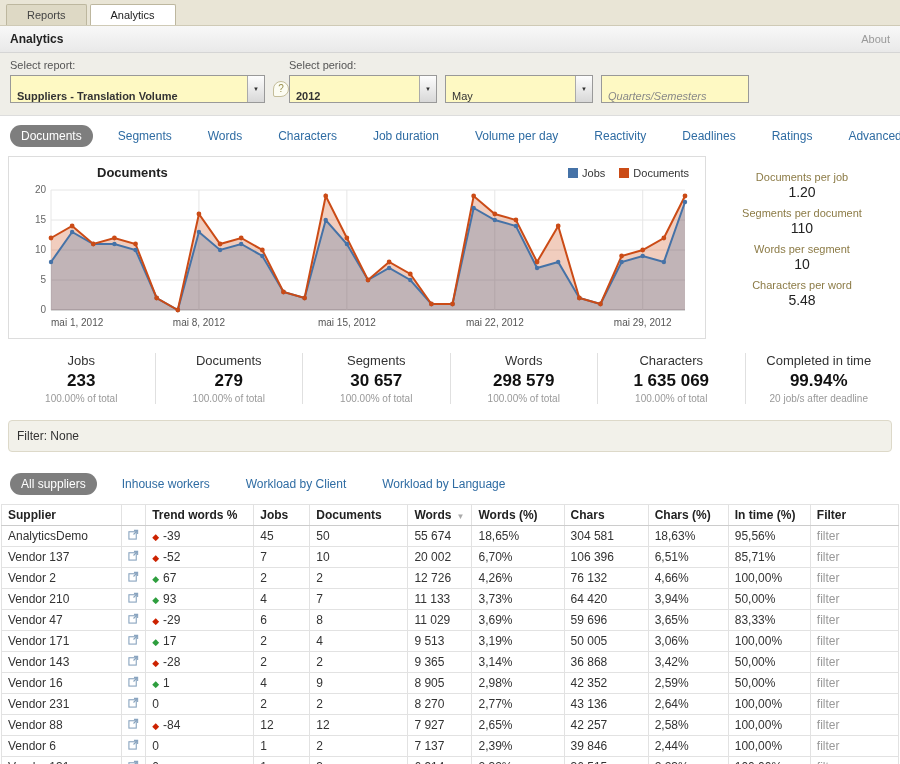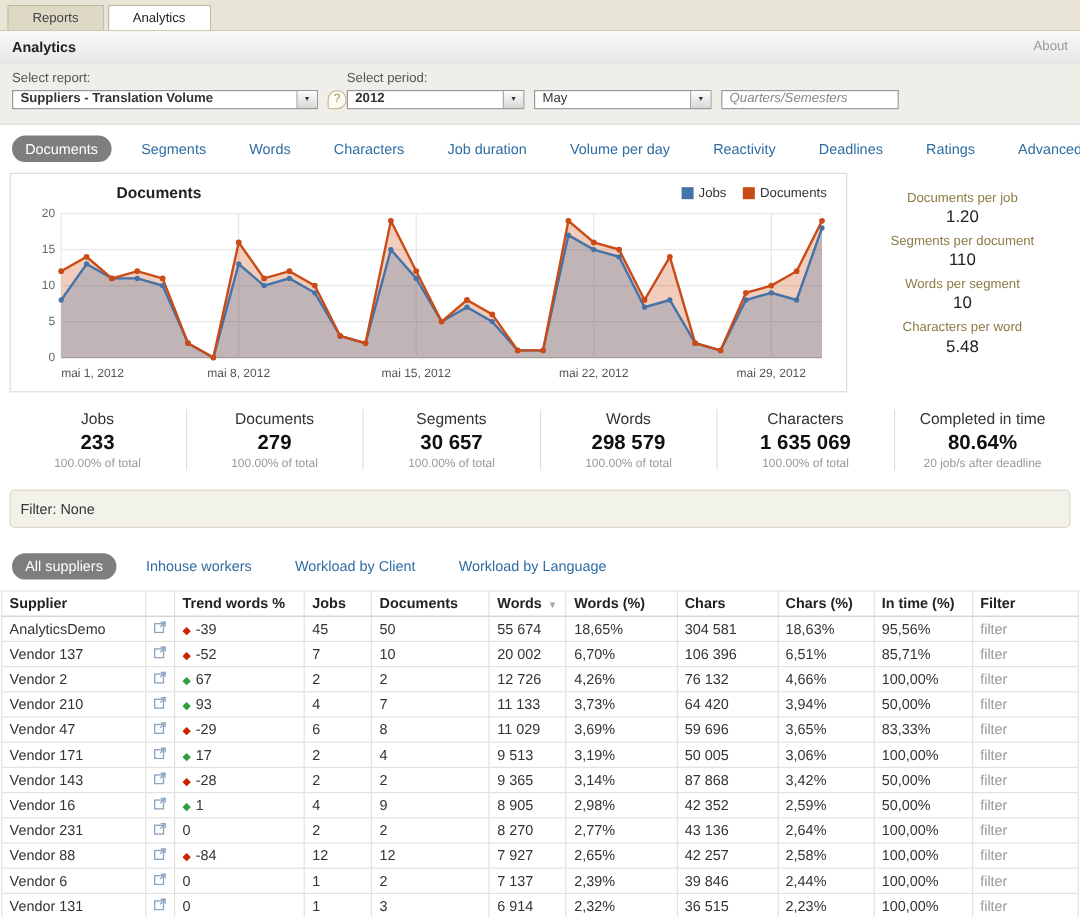--- a/index.html
+++ b/index.html
@@ -13,21 +13,21 @@
 
   
   .page-header { background:linear-gradient(#f8f8f8,#e9e9e9); border-bottom:1px solid #d5d5d5; padding:6px 10px; display:flex; justify-content:space-between; align-items:center; }
   .page-title { font-weight:bold; font-size:12px; color:#222; }
   .about-link { font-size:11px; color:#999; cursor:pointer; }
 
   
   .filter-panel { background:#efeee8; border-bottom:1px solid #ddd; padding:6px 10px 12px; display:flex; }
   .flabel { font-size:11px; color:#555; margin-bottom:4px; }
   .frow { display:flex; align-items:center; gap:8px; }
-  .select { display:flex; align-items:flex-start; background:#ffffff; border:1px solid #999; height:16px; font-size:11px; cursor:pointer; }
+  .select { display:flex; align-items:flex-end; background:#fef9c3; border:1px solid #999; height:28px; font-size:11px; cursor:pointer; }
   .sel-text { padding:0 6px; flex:1; white-space:nowrap; overflow:hidden; }
   .bold { font-weight:bold; }
   .sel-btn { width:17px; align-self:stretch; border-left:1px solid #aaa; background:linear-gradient(#fdfdfd,#d8d8d8); font-size:6px; display:flex; align-items:center; justify-content:center; color:#333; }
   .report-select { width:255px; }
   .period-select { width:148px; }
   .placeholder .sel-text { font-style:italic; color:#888; }
   .help-icon { width:16px; height:16px; border:1px solid #c4bd9a; border-radius:50% 50% 50% 2px; background:#fcfcf2; color:#99904f; font-size:10px; line-height:14px; text-align:center; display:inline-block; cursor:pointer; }
 
   
   .pillbar { display:flex; align-items:center; gap:14px; padding:9px 10px; }
@@ -259,21 +259,21 @@
       <div class="sum-value">298 579</div>
       <div class="sum-sub">100.00% of total</div>
     </div>
     <div class="sum-col">
       <div class="sum-label">Characters</div>
       <div class="sum-value">1 635 069</div>
       <div class="sum-sub">100.00% of total</div>
     </div>
     <div class="sum-col">
       <div class="sum-label">Completed in time</div>
-      <div class="sum-value">80.64%</div>
+      <div class="sum-value">99.94%</div>
       <div class="sum-sub">20 job/s after deadline</div>
     </div>
   </div>
 
 <div class="filterbar">
   <span>Filter: None</span>
 </div>
 
 <div class="pillbar" id="supplier-tabs">
     <span class="pill active">All suppliers</span>
@@ -419,21 +419,21 @@
         <td><span><svg width="11" height="11" viewBox="0 0 12 12">
               <rect x="1" y="3" width="8" height="8" fill="none" stroke="#89a4bf" stroke-width="1.2"></rect>
               <path d="M6.5 1.5h4v4" fill="none" stroke="#89a4bf" stroke-width="1.2"></path>
               <path d="M10.5 1.5L6 6" stroke="#89a4bf" stroke-width="1.2"></path>
             </svg></span></td>
         <td><span class="trend-icon down">◆</span><span>-28</span></td>
         <td>2</td>
         <td>2</td>
         <td>9 365</td>
         <td>3,14%</td>
-        <td>87 868</td>
+        <td>36 868</td>
         <td>3,42%</td>
         <td>50,00%</td>
         <td><span class="filter-link">filter</span></td>
       </tr>
       <tr>
         <td>Vendor 16</td>
         <td><span><svg width="11" height="11" viewBox="0 0 12 12">
               <rect x="1" y="3" width="8" height="8" fill="none" stroke="#89a4bf" stroke-width="1.2"></rect>
               <path d="M6.5 1.5h4v4" fill="none" stroke="#89a4bf" stroke-width="1.2"></path>
               <path d="M10.5 1.5L6 6" stroke="#89a4bf" stroke-width="1.2"></path>

